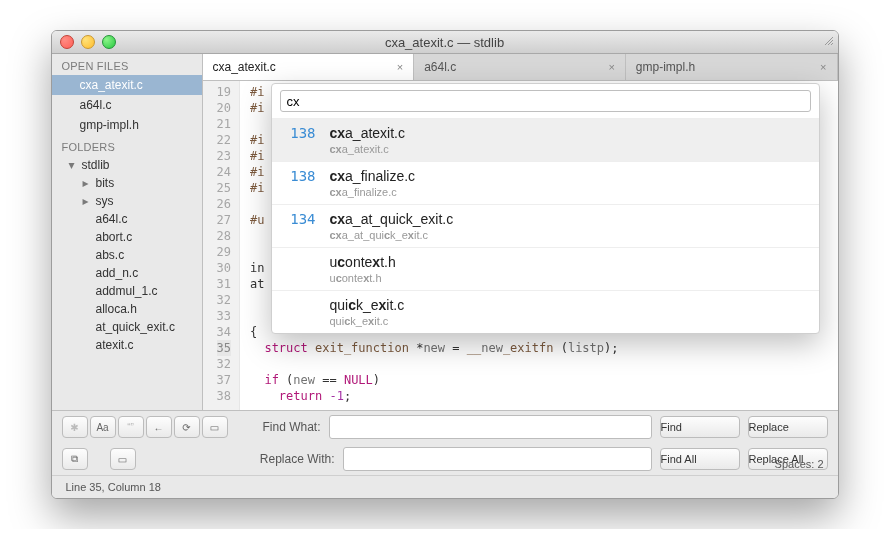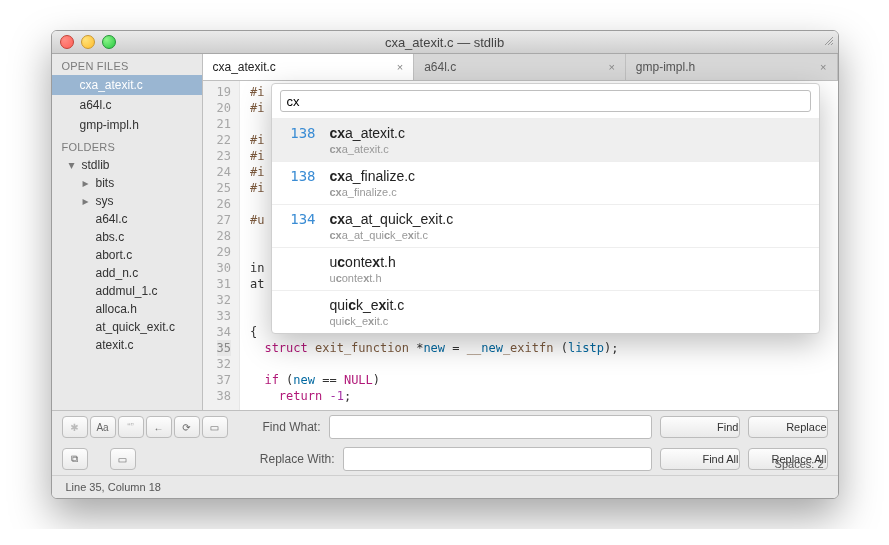--- a/index.html
+++ b/index.html
@@ -27,21 +27,21 @@
 .tab .x{color:#888;font-size:11px;}
 .editor{display:flex;background:#fff;height:330px;font-family:Menlo,Consolas,monospace;font-size:12px;}
 .gutter{background:#f1f1f1;color:#a6a6a6;text-align:right;padding:3px 8px 3px 14px;line-height:16px;border-right:1px solid #e6e6e6;}
 .gutter div{height:16px;}
 .gutter .hl{background:#e7e7e7;color:#888;}
 .code{padding:3px 0 3px 10px;line-height:16px;white-space:pre;}
 .code div{height:16px;}
 .tok-pre{color:#7c5a3e;}
 .tok-kw{color:#b11878;}
 .tok-type{color:#7c5a3e;}
-.tok-id{color:#0369a1;}
+.tok-id{color:#737373;}
 .tok-num{color:#a533a5;}
 .goto{position:absolute;left:68px;top:29px;right:18px;background:#fff;border:1px solid #cfcfcf;border-radius:4px;box-shadow:0 10px 30px rgba(0,0,0,0.25);overflow:hidden;}
 .goto-input{margin:6px 8px;}
 .goto-input input{width:100%;height:22px;border:1px solid #bfbfbf;border-radius:3px;padding:2px 6px;font:13px "Lucida Grande",Arial;box-sizing:border-box;outline:none;}
 .goto-list{max-height:230px;overflow:hidden;}
 .goto-item{padding:6px 10px 6px 14px;border-top:1px solid #eee;display:flex;gap:14px;align-items:flex-start;}
 .goto-item.sel{background:#efefef;}
 .goto-score{color:#3a8cd4;font-size:14px;min-width:30px;text-align:right;font-family:Menlo,monospace;}
 .goto-titles{display:flex;flex-direction:column;gap:2px;}
 .goto-name{font-size:14px;color:#222;}
@@ -49,21 +49,21 @@
 .goto-path{font-size:11px;color:#999;}
 .goto-path b{font-weight:bold;}
 .panel{border-top:1px solid #bfbfbf;background:#e9e9e9;}
 .panel-row{display:flex;align-items:center;gap:8px;padding:4px 10px;}
 .panel-buttons{display:flex;gap:2px;}
 .pbtn{width:24px;height:20px;border:1px solid #bcbcbc;border-radius:4px;background:linear-gradient(#fdfdfd,#eaeaea);display:flex;align-items:center;justify-content:center;color:#666;font-size:10px;}
 .pbtn.disabled{color:#bbb;}
 .plabel{width:85px;text-align:right;color:#555;}
 .plabel.rw{width:191px;}
 .pinput{flex:1;height:20px;border:1px solid #bcbcbc;border-radius:3px;background:#fff;}
-.btn{width:78px;height:20px;border:1px solid #bcbcbc;border-radius:4px;background:linear-gradient(#fdfdfd,#eaeaea);text-align:right;line-height:20px;color:#333;font-size:11px;}
+.btn{width:78px;height:20px;border:1px solid #bcbcbc;border-radius:4px;background:linear-gradient(#fdfdfd,#eaeaea);text-align:left;line-height:20px;color:#333;font-size:11px;}
 .statusbar{height:22px;border-top:1px solid #cfcfcf;background:#e9e9e9;display:flex;align-items:center;justify-content:space-between;padding:0 14px;color:#555;font-size:11px;}
 .status-right{display:flex;gap:34px;flex-direction:column;}
 </style>
 </head>
 <body>
 
 <div class="window">
 
   <div class="titlebar">
     <div class="traffic">
@@ -98,22 +98,22 @@
               <span class="arrow">▸</span>
               <span>bits</span>
             </div>
             <div class="tree-row">
               <span class="arrow">▸</span>
               <span>sys</span>
             </div>
           </div>
         <div id="side-files" style="padding-left:28px;">
             <div class="tree-row">a64l.c</div>
+            <div class="tree-row">abort.c</div>
             <div class="tree-row">abs.c</div>
-            <div class="tree-row">abort.c</div>
             <div class="tree-row">add_n.c</div>
             <div class="tree-row">addmul_1.c</div>
             <div class="tree-row">alloca.h</div>
             <div class="tree-row">at_quick_exit.c</div>
             <div class="tree-row">atexit.c</div>
           </div>
       </div>
     </div>
 
     <div class="main">

